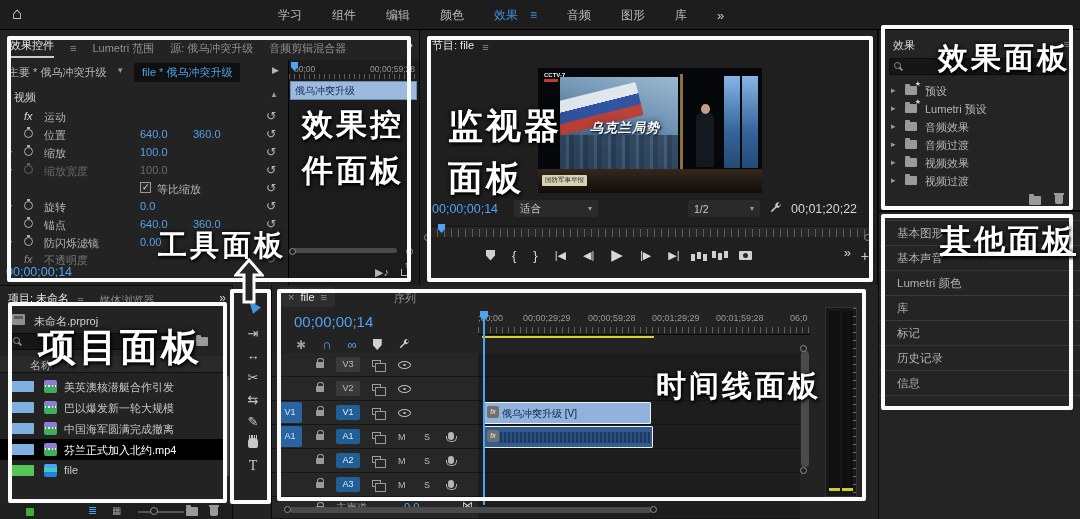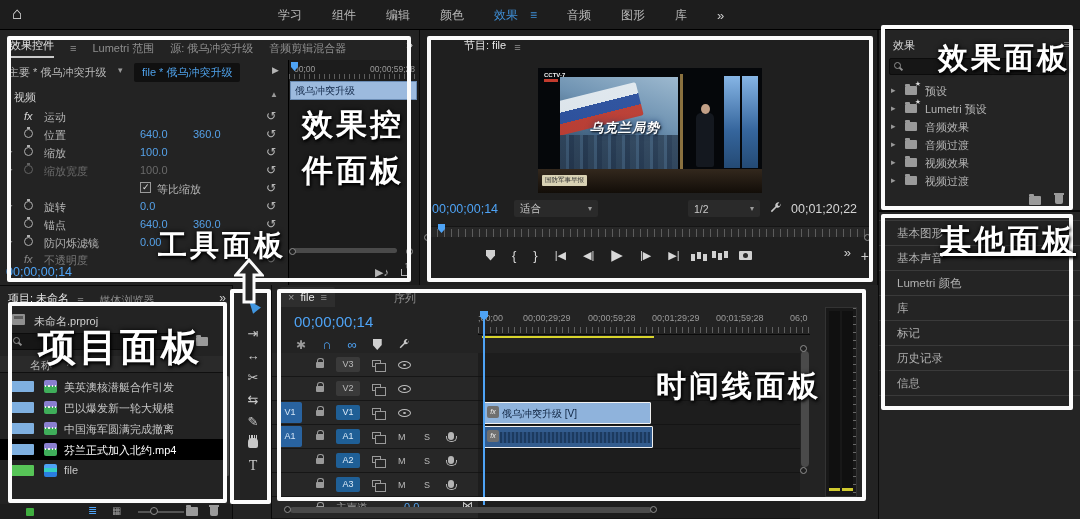--- a/index.html
+++ b/index.html
@@ -260,21 +260,21 @@
       <div class="abs" style="right:8px;bottom:6px;display:flex;gap:12px;align-items:center;color:#b5b5b5;font-size:11px;">
         <span>▶♪</span>
         <span class="i-export"></span>
       </div>
     </div>
     <span class="abs tc-blue" style="left:6px;bottom:6px;font-size:12.5px;">00;00;00;14</span>
   </div>
 
   <div class="mon">
     <div class="abs" style="left:12px;top:8px;display:flex;gap:8px;align-items:center;">
-      <span class="ptab-active" style="border-bottom:none;margin-left:32px;">节目: file</span>
+      <span class="ptab-active" style="border-bottom:none;">节目: file</span>
       <span class="hamb2">≡</span>
     </div>
 
     <div class="vid">
       <div class="screen">
         <div class="flag"></div>
         <div class="city"></div>
         <span class="headline">乌克兰局势</span>
       </div>
       <span class="cctv">CCTV-7</span>
@@ -572,20 +572,24 @@
   <div class="abox" style="left:881px;top:25px;width:192px;height:185px;"></div>
   <div class="abox" style="left:881px;top:214px;width:192px;height:196px;"></div>
   <div class="abox" style="left:8px;top:302px;width:219px;height:201px;"></div>
   <div class="abox" style="left:230px;top:289px;width:41px;height:215px;"></div>
   <div class="abox" style="left:277px;top:289px;width:589px;height:212px;"></div>
 
   <div class="albl" style="left:302px;top:104px;font-size:31px;">
     <div>效果控</div>
     <div style="margin-top:4px;">件面板</div>
   </div>
+  <div class="albl" style="left:448px;top:103px;font-size:35px;">
+    <div>监视器</div>
+    <div style="margin-top:5px;">面板</div>
+  </div>
   <div class="albl" style="left:158px;top:226px;font-size:29px;">工具面板</div>
   <svg class="abs" style="left:234px;top:258px;pointer-events:none;" width="30" height="46">
     <polygon points="15,2 28,17 20,17 20,44 10,44 10,17 2,17" fill="#262626" stroke="#fbfbfb" stroke-width="3"></polygon>
   </svg>
   <div class="albl" style="left:38px;top:322px;font-size:38px;">项目面板</div>
   <div class="albl" style="left:656px;top:366px;font-size:30px;">时间线面板</div>
   <div class="albl" style="left:938px;top:38px;font-size:30px;">效果面板</div>
   <div class="albl" style="left:940px;top:220px;font-size:31px;text-decoration:underline;">其他面板</div>
 
 </div>

